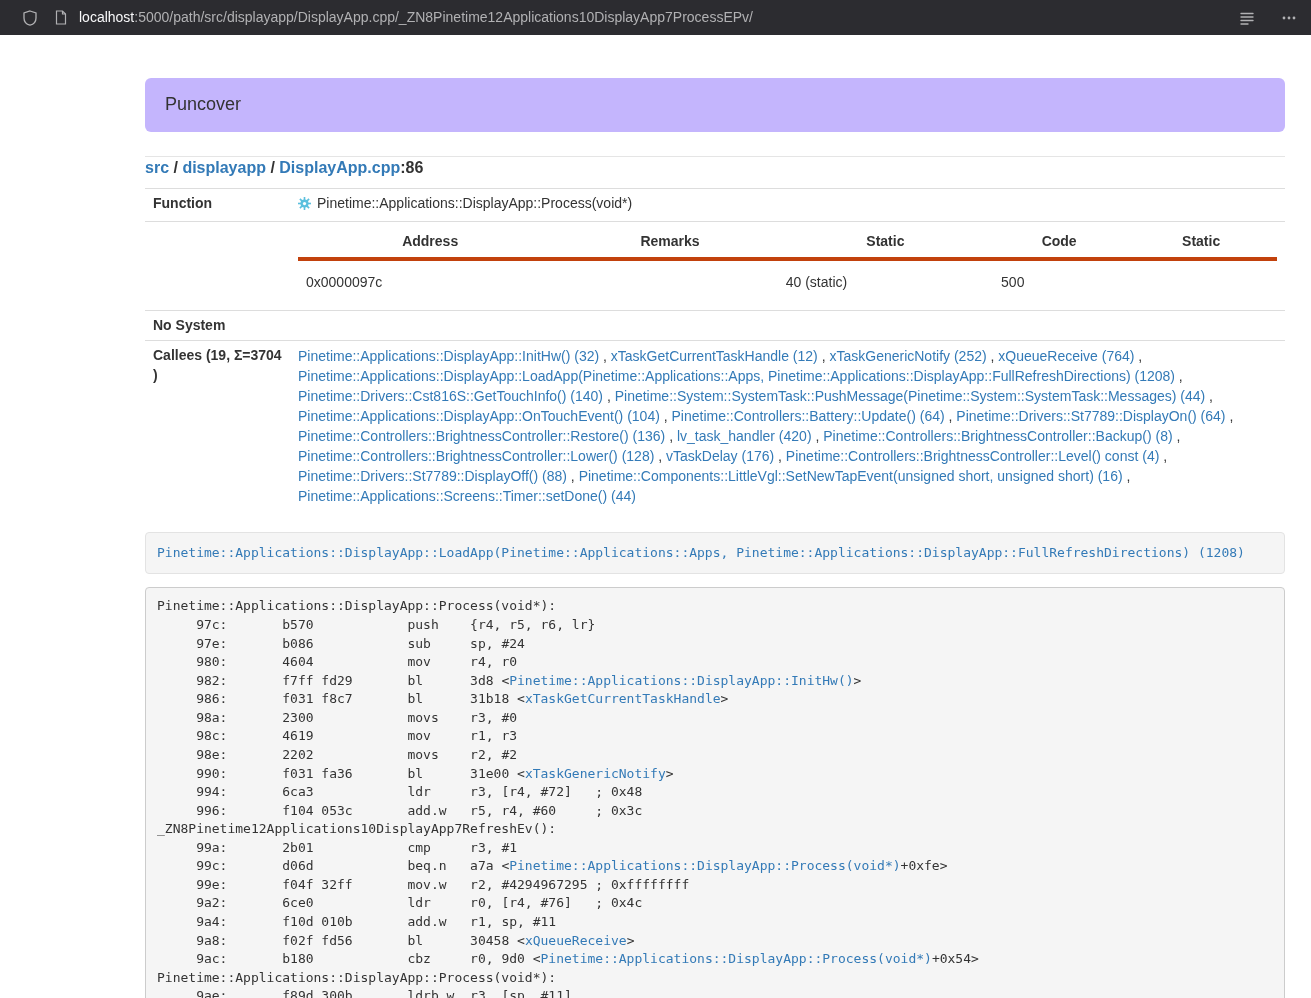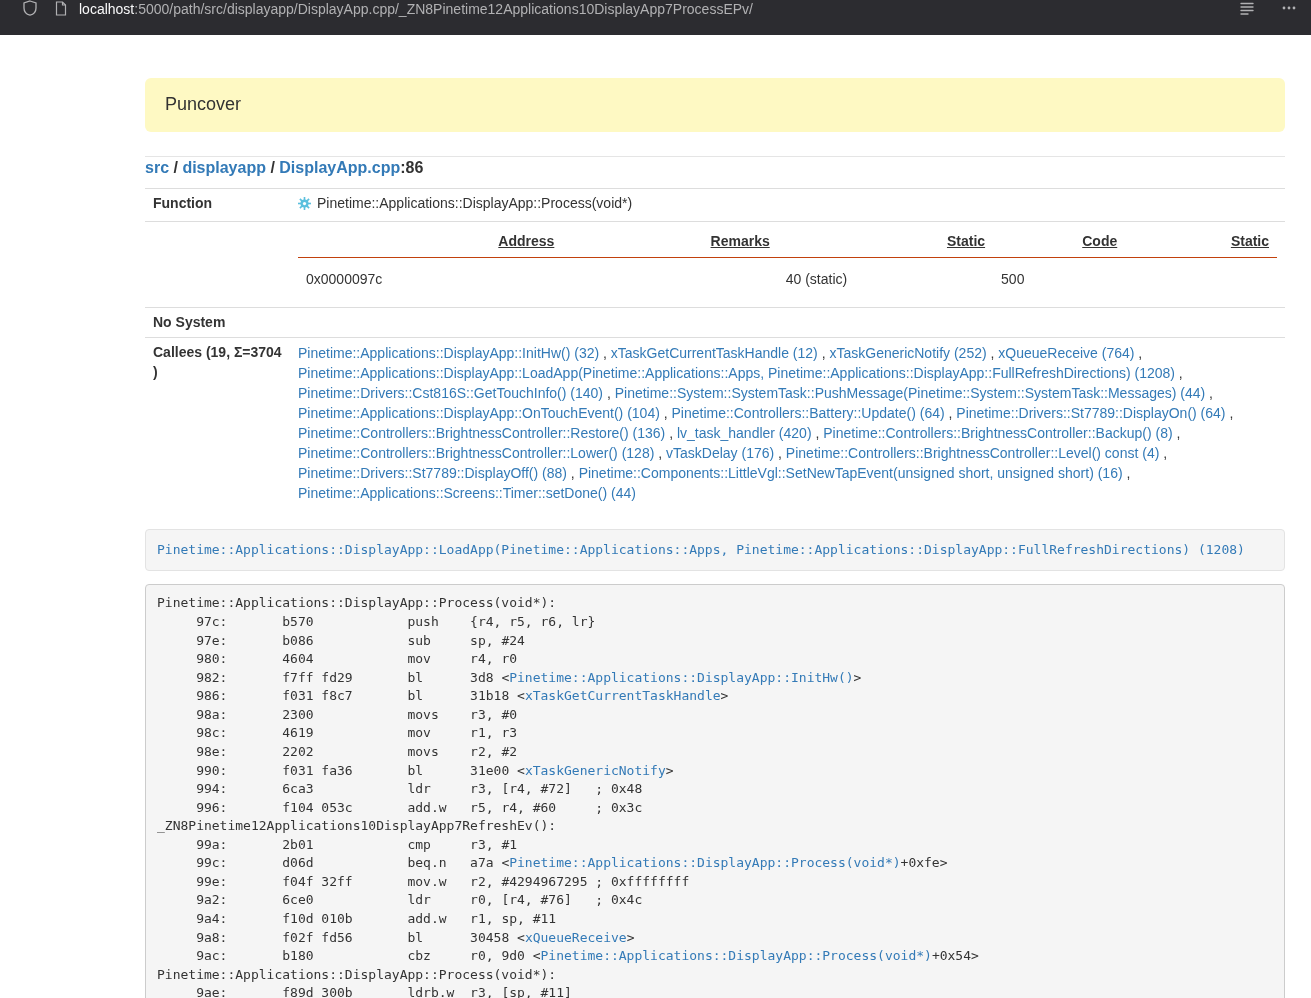--- a/index.html
+++ b/index.html
@@ -1,44 +1,44 @@
 <!DOCTYPE html>
 <html><head>
 <meta charset="utf-8">
 <style>
   html, body { margin:0; padding:0; width:1311px; height:998px; overflow:hidden; background:#fff; }
   body { font-family:"Liberation Sans","DejaVu Sans",sans-serif; font-size:14px; line-height:1.42857; color:#333; }
   a { color:#337ab7; text-decoration:none; cursor:pointer; }
 
   
-  .topbar { height:35px; background:#2c2c30; display:flex; padding:0 14px 0 22px; box-sizing:border-box; }
+  .topbar { height:35px; background:#2c2c30; display:flex; align-items:center; padding:0 14px 0 22px; box-sizing:border-box; }
   .tb-icon { display:inline-flex; align-items:center; justify-content:center; width:16px; height:16px; flex:none; }
   .tb-page { margin-left:15px; }
   .tb-url { margin-left:10px; font-size:14px; color:#b1b1b3; white-space:nowrap; overflow:hidden; }
   .tb-url .host { color:#f9f9fa; }
   .tb-spacer { flex:1; }
   .tb-reader { margin-right:26px; }
 
   .container { margin-left:145px; width:1140px; }
 
-  .jumbotron { margin-top:43px; background:#fef9c3; border-radius:6px; padding:14px 20px; }
+  .jumbotron { margin-top:43px; background:#c4b5fd; border-radius:6px; padding:14px 20px; }
   .jumbotron .title { font-size:18px; color:#333; }
 
   hr.divider { border:0; border-top:1px solid #e5e5e5; margin:24px 0 0; }
 
   .breadcrumb-line { font-size:16px; font-weight:bold; }
   .bc-sep, .bc-suffix { color:#333; }
 
   table.outer { width:100%; border-collapse:collapse; margin-top:8px; table-layout:fixed; }
   table.outer > tbody > tr > th, table.outer > tbody > tr > td { border-top:1px solid #dddddd; padding:5px 8px; text-align:left; vertical-align:top; }
   th.rowlabel { width:129px; font-weight:bold; }
   td.nested-cell { padding-top:0; padding-bottom:0; }
 
   table.inner { width:100%; border-collapse:collapse; table-layout:fixed; }
-  table.inner th { border-bottom:1px solid #c2410c; font-weight:bold; text-align:right; padding:5px 8px;text-decoration:underline; }
+  table.inner th { border-bottom:4px solid #c2410c; font-weight:bold; text-align:center; padding:5px 8px; }
   table.inner td { padding:12px 8px; }
 
   .callees-cell { line-height:20px; }
   .callee-link { white-space:nowrap; }
 
   .well { margin-top:21px; background:#f5f5f5; border:1px solid #e3e3e3; border-radius:4px; padding:10px 11px; }
   .well a { font-family:"DejaVu Sans Mono","Liberation Mono",monospace; font-size:13px; line-height:1.25; }
 
   pre.codeblock { margin:13px 0 0; background:#f5f5f5; border:1px solid #cccccc; border-radius:4px; padding:9px 11px;
                   color:#333; font-family:"DejaVu Sans Mono","Liberation Mono",monospace; font-size:13px;

